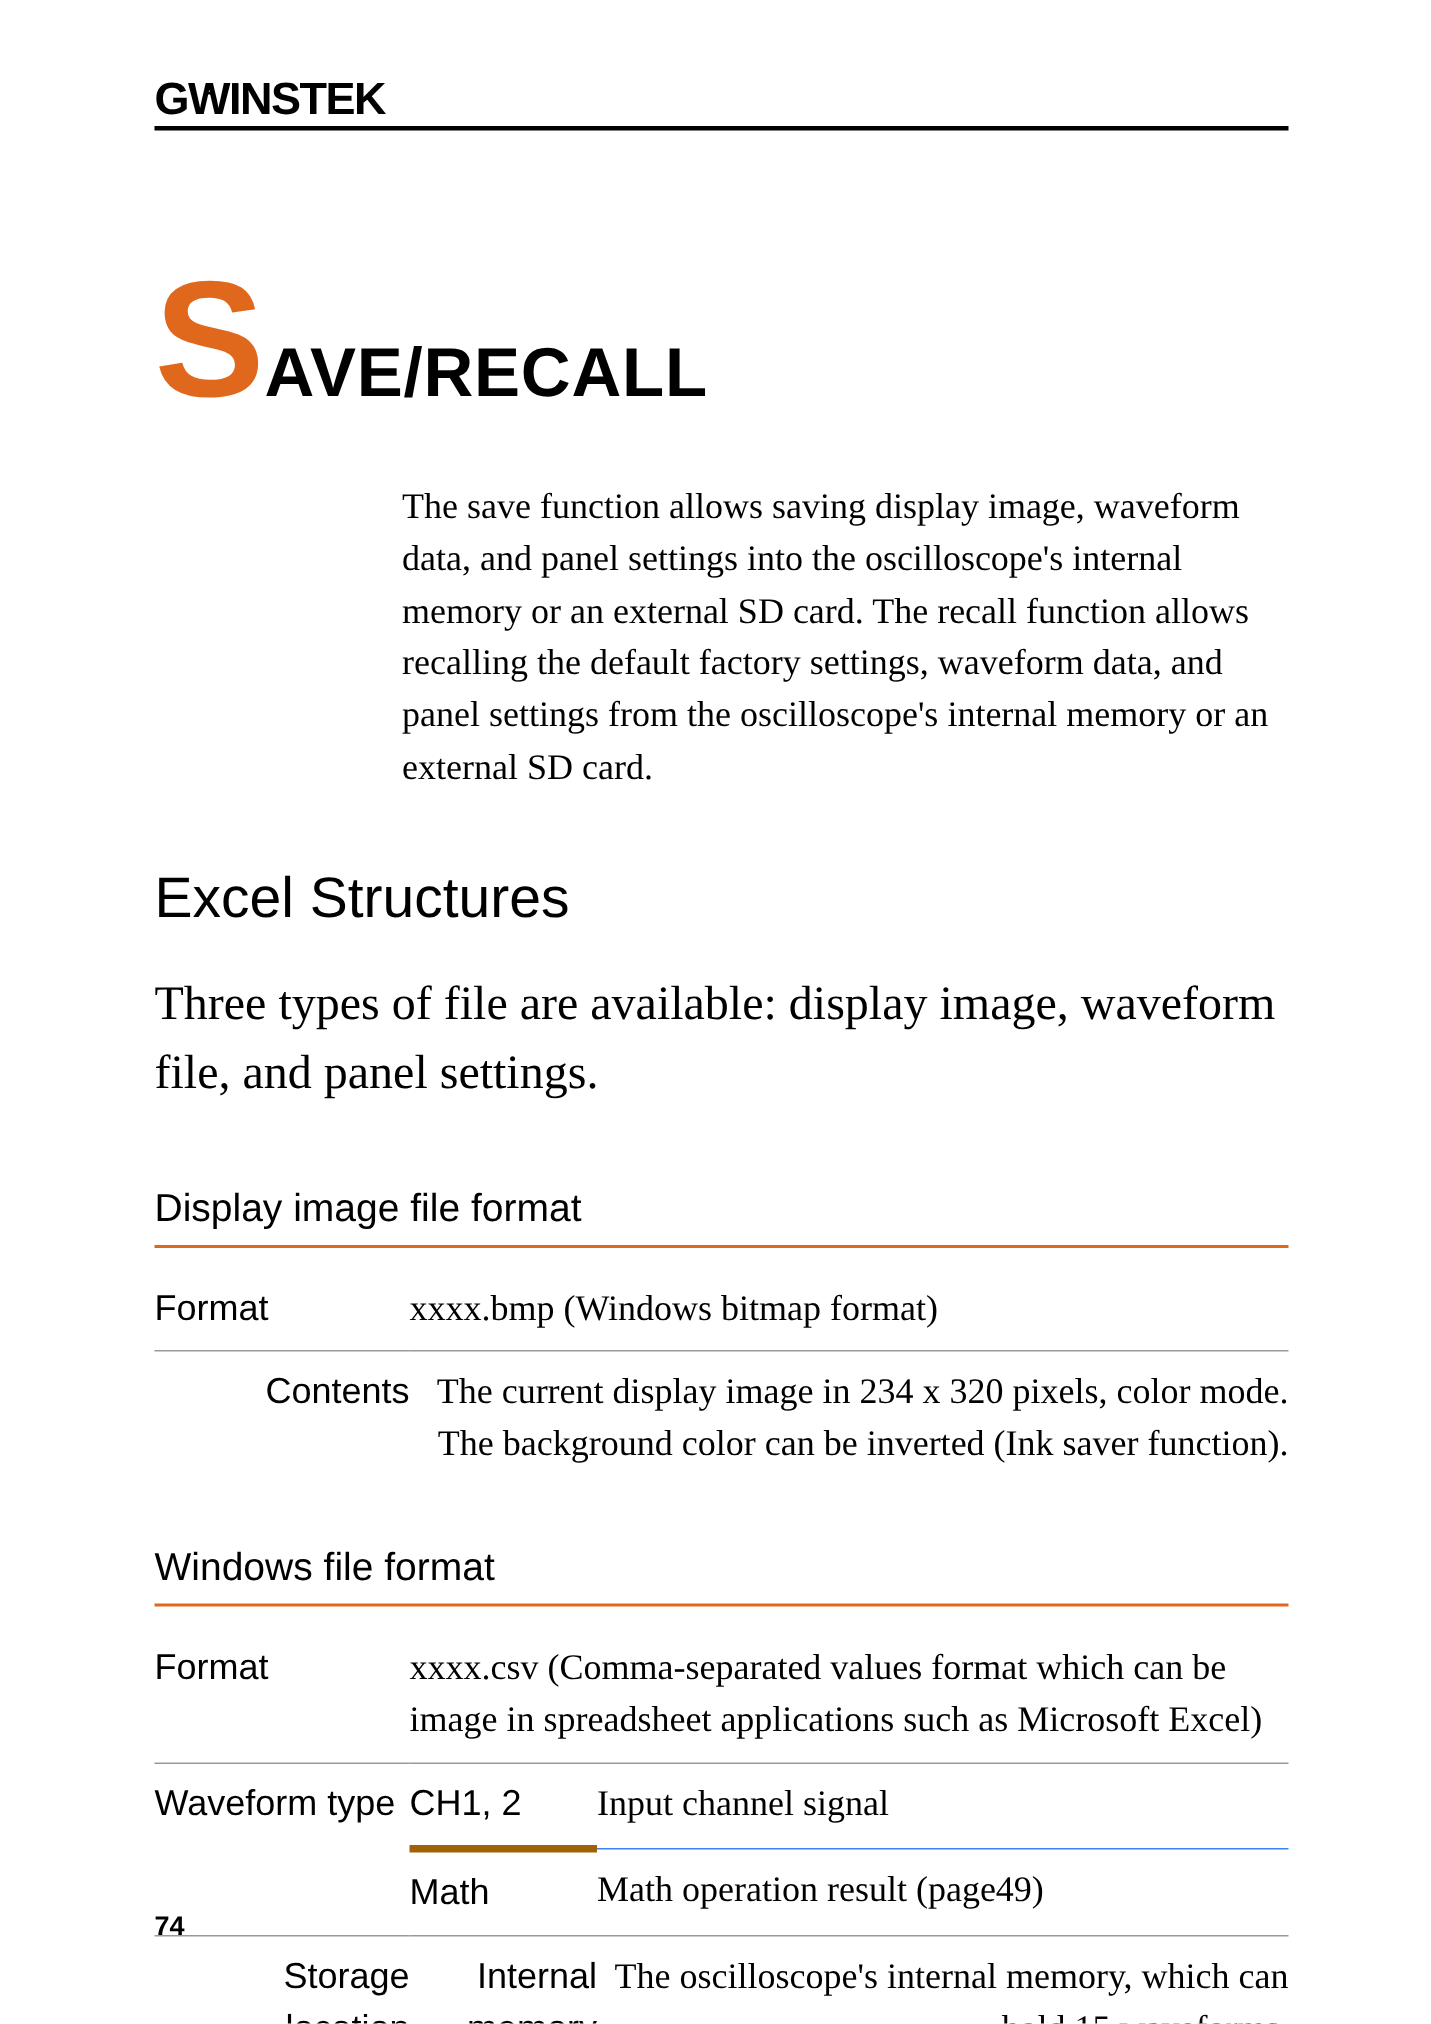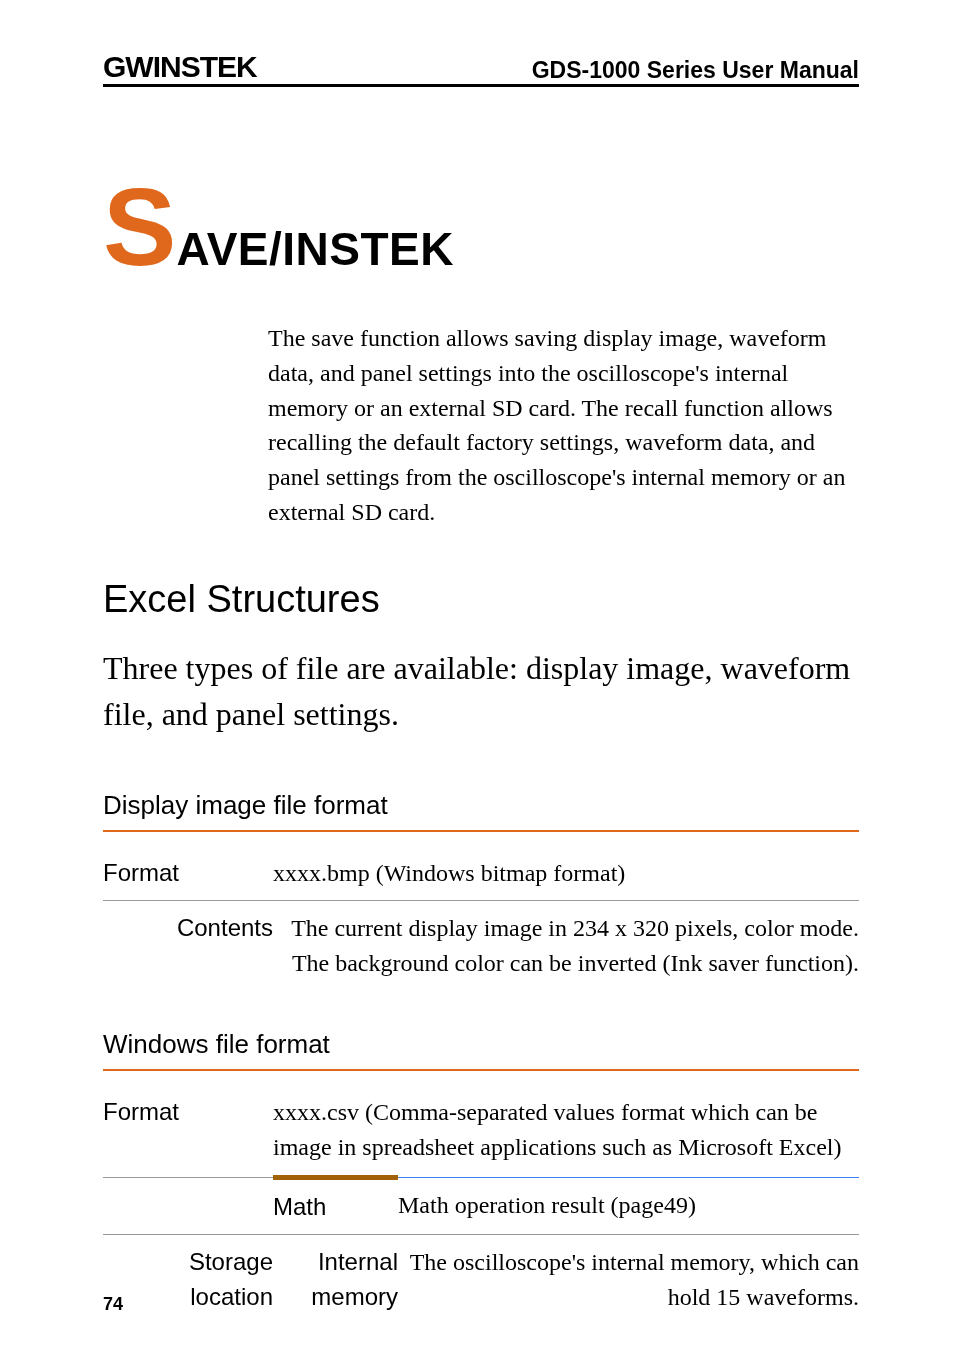--- a/index.html
+++ b/index.html
@@ -108,39 +108,38 @@
       font-family: 'Trebuchet MS', Arial, sans-serif;
       font-size: 22px;
       width: 125px;
       padding-right: 8px;
     }
     .val-col {
       font-family: Georgia, serif;
     }
     .page-number {
       position: absolute;
-      bottom: 34px;
+      bottom: 54px;
       left: 103px;
       font-family: 'Trebuchet MS', Arial, sans-serif;
       font-size: 18px;
       font-weight: bold;
     }
   </style>
 </head>
 <body>
 
 <div class="header">
   <div class="logo">
     <span>G<span style="position:relative;display:inline-block;">W<span style="position:absolute;left:42%;top:-4px;font-size:14px;">⎵</span></span>INSTEK</span>
   </div>
-  <div class="header-title">GDS-1000 Series User Manual</div>
 </div>
 
 <div class="chapter-title">
-  <span class="big-s">S</span><span class="rest">AVE/INSTEK</span>
+  <span class="big-s">S</span><span class="rest">AVE/RECALL</span>
 </div>
 
 <p class="intro-para">The save function allows saving display image, waveform data, and panel settings into the oscilloscope's internal memory or an external SD card. The recall function allows recalling the default factory settings, waveform data, and panel settings from the oscilloscope's internal memory or an external SD card.</p>
 
 <h2 class="section-heading">Excel Structures</h2>
 
 <p class="section-intro">Three types of file are available: display image, waveform file, and panel settings.</p>
 
 <h3 class="subsection-heading">Display image file format</h3>
 <hr class="orange-rule">
@@ -160,20 +159,25 @@
 
 <h3 class="subsection-heading">Windows file format</h3>
 <hr class="orange-rule">
 
 <table class="info-table" style="margin-bottom:0;">
   <tbody>
       <tr>
     <td class="label-col">Format</td>
     <td class="val-col" colspan="2">xxxx.csv (Comma-separated values format which can be image in spreadsheet applications such as Microsoft Excel)</td>
   </tr>
+  <tr style="border-bottom:none;">
+    <td class="label-col">Waveform type</td>
+    <td class="sub-col">CH1, 2</td>
+    <td class="val-col">Input channel signal</td>
+  </tr>
   <tr>
     <td class="label-col"></td>
     <td class="sub-col" style="border-top:5px solid #a16207;">Math</td>
     <td class="val-col" style="border-top:1px solid #3b82f6;">Math operation result (page49)</td>
   </tr>
   <tr>
     <td class="label-col">Storage location</td>
     <td class="sub-col">Internal memory</td>
     <td class="val-col">The oscilloscope's internal memory, which can hold 15 waveforms.</td>
   </tr>

